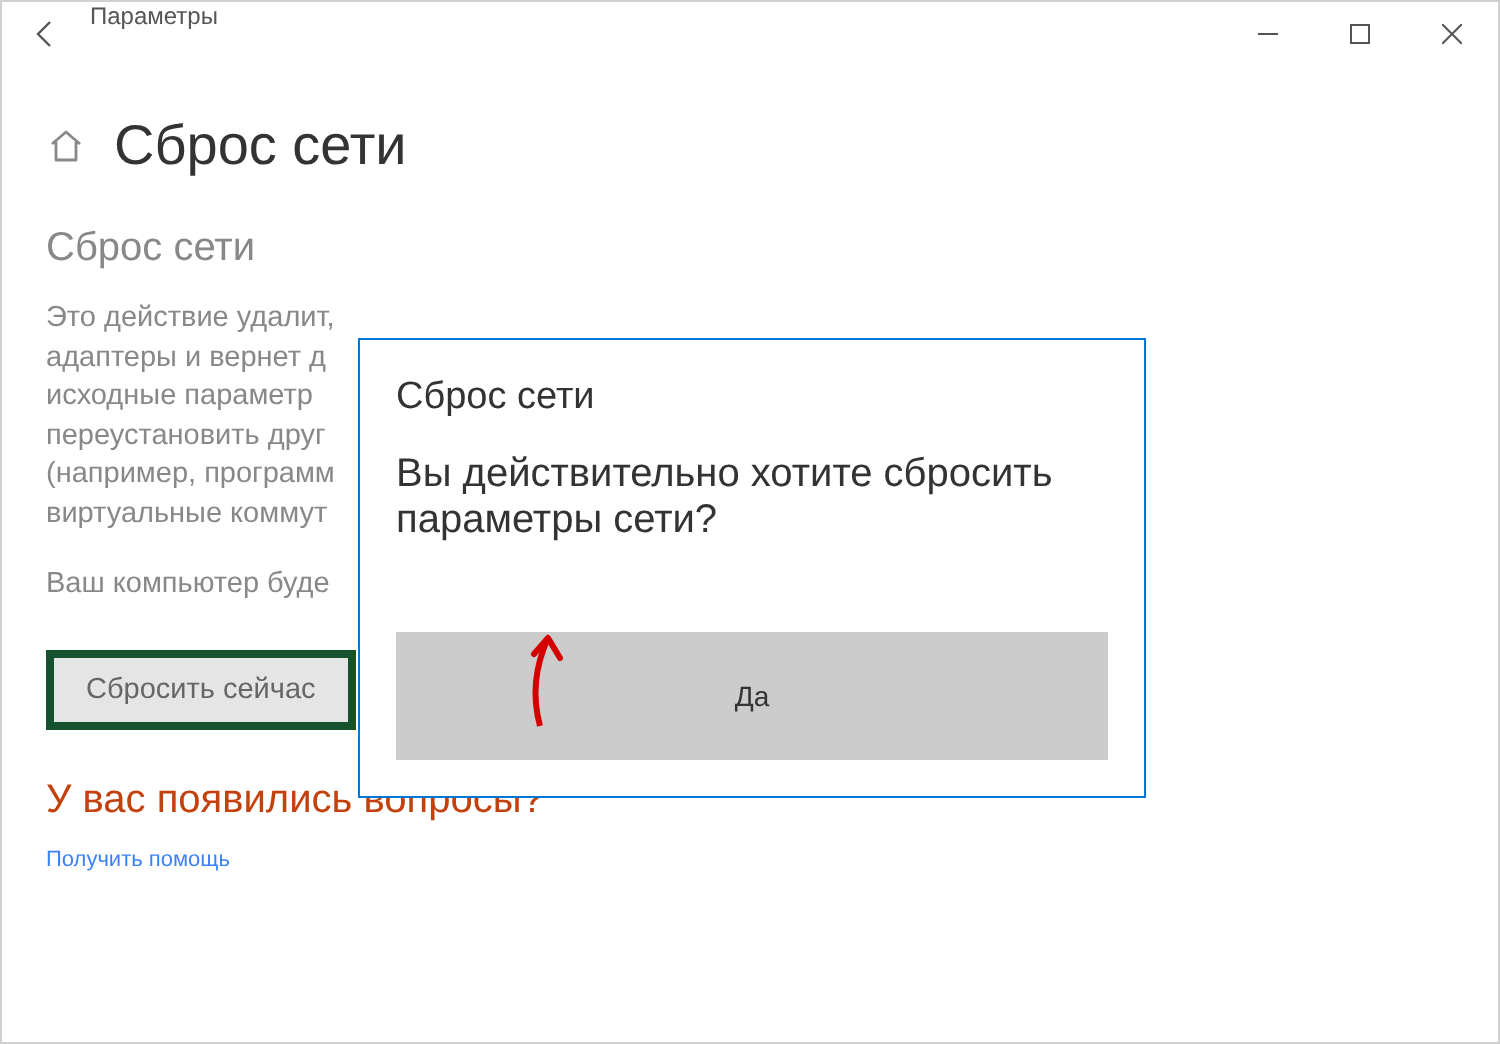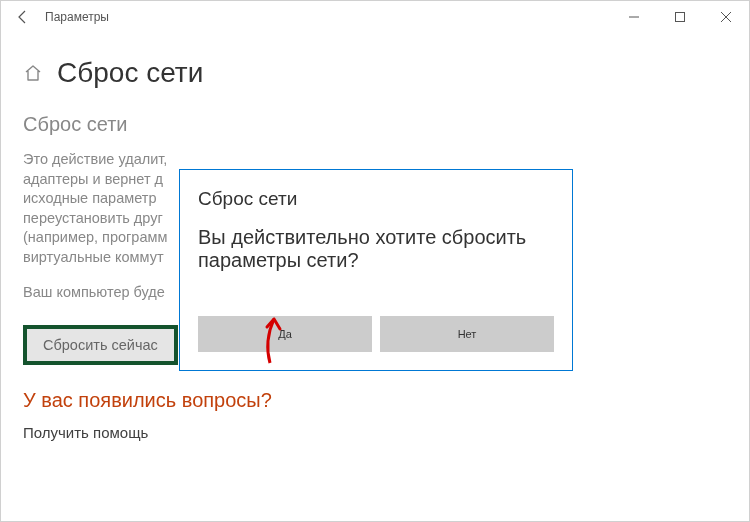--- a/index.html
+++ b/index.html
@@ -1,38 +1,38 @@
 <!DOCTYPE html>
 <html><head>
 <meta charset="utf-8">
 <style>
   * { box-sizing: border-box; margin: 0; padding: 0; font-family: "Segoe UI", Tahoma, sans-serif; }
   html, body { width: 750px; height: 522px; background: #fff; overflow: hidden; }
   .window { width: 750px; height: 522px; border: 1px solid #d0d0d0; position: relative; background: #fff; }
-  .titlebar { height: 32px; display: flex; align-items: center; padding: 0 0 0 8px; font-size: 12px; color: #555; }
+  .titlebar { height: 32px; display: flex; padding: 0 0 0 8px; font-size: 12px; color: #555; }
   .titlebar .back { width: 28px; height: 32px; display: flex; align-items: center; justify-content: center; color: #555; }
   .titlebar .title { margin-left: 8px; }
   .titlebar .controls { margin-left: auto; display: flex; }
   .titlebar .controls .ctl { width: 46px; height: 32px; display: flex; align-items: center; justify-content: center; color: #555; }
   .titlebar .controls .ctl svg { display: block; }
   .content { padding: 16px 22px 0 22px; }
   .header-row { display: flex; align-items: center; gap: 14px; margin: 8px 0 24px 0; }
   .home-icon { width: 20px; height: 20px; color: #888; }
   .page-title { font-size: 28px; font-weight: 400; color: #333; font-family: "Segoe UI Light", "Segoe UI", sans-serif; }
   .subheading { font-size: 20px; color: #888; font-weight: 400; margin-bottom: 14px; font-family: "Segoe UI Light", "Segoe UI", sans-serif; }
   .body-text { font-size: 14.5px; color: #888; line-height: 1.35; margin-bottom: 16px; max-width: 520px; }
   .reset-btn { display: inline-block; padding: 8px 16px; background: #e5e5e5; border: 4px solid #14532d; font-size: 14.5px; color: #666; margin-top: 6px; margin-bottom: 24px; }
   .questions { font-size: 20px; color: #c2410c; font-weight: 400; margin-bottom: 12px; font-family: "Segoe UI Light", "Segoe UI", sans-serif; }
-  .link { font-size: 15px; color: #404040; }
+  .link { font-size: 11px; color: #3b82f6; }
   
   .dialog { position: absolute; left: 178px; top: 168px; width: 394px; border: 1px solid #0078d4; background: #fff; padding: 18px 18px 18px 18px; }
   .dialog-title { font-size: 19px; color: #333; margin-bottom: 16px; }
   .dialog-text { font-size: 20px; color: #333; margin-bottom: 44px; }
   .dialog-buttons { display: flex; gap: 8px; }
-  .dialog-buttons .dbtn { flex: 1; padding: 12px 0; text-align: center; background: #ccc; font-size: 11px; color: #333; border: none; }
+  .dialog-buttons .dbtn { flex: 1; padding: 24px 0; text-align: center; background: #ccc; font-size: 14px; color: #333; border: none; }
   
   .arrow { position: absolute; left: 253px; top: 310px; width: 40px; height: 55px; pointer-events: none; }
 </style>
 </head>
 <body>
 
 <div class="window">
 
   <div class="titlebar">
     <div class="back">
@@ -86,21 +86,20 @@
 
     <div class="questions">У вас появились вопросы?</div>
     <div class="link">Получить помощь</div>
   </div>
 
   <div class="dialog">
     <div class="dialog-title">Сброс сети</div>
     <div class="dialog-text">Вы действительно хотите сбросить параметры сети?</div>
     <div class="dialog-buttons">
       <button class="dbtn">Да</button>
-      <button class="dbtn">Нет</button>
     </div>
   </div>
 
   <svg class="arrow" viewBox="0 0 40 55">
     <path d="M16 52 Q 10 30 20 8" stroke="#d40000" stroke-width="3" fill="none"></path>
     <path d="M20 8 L13 16 M20 8 L26 18" stroke="#d40000" stroke-width="3" fill="none" stroke-linecap="round"></path>
   </svg>
 
 </div>
 

